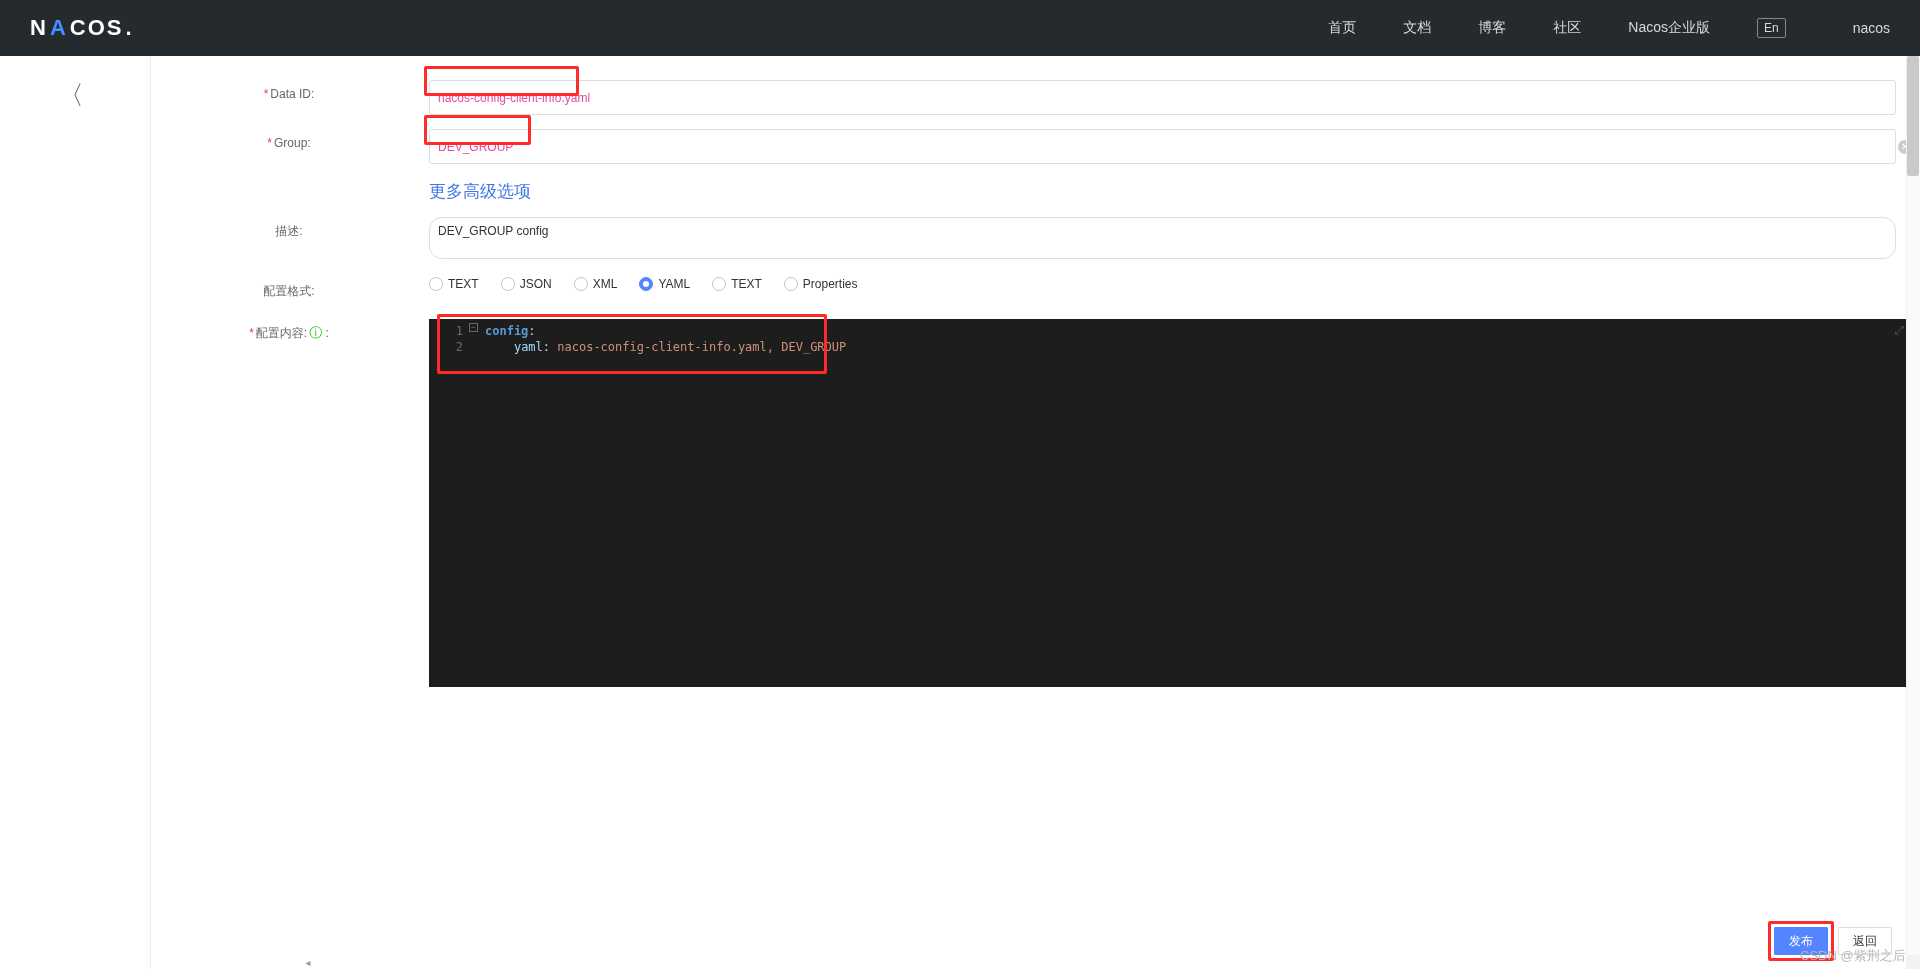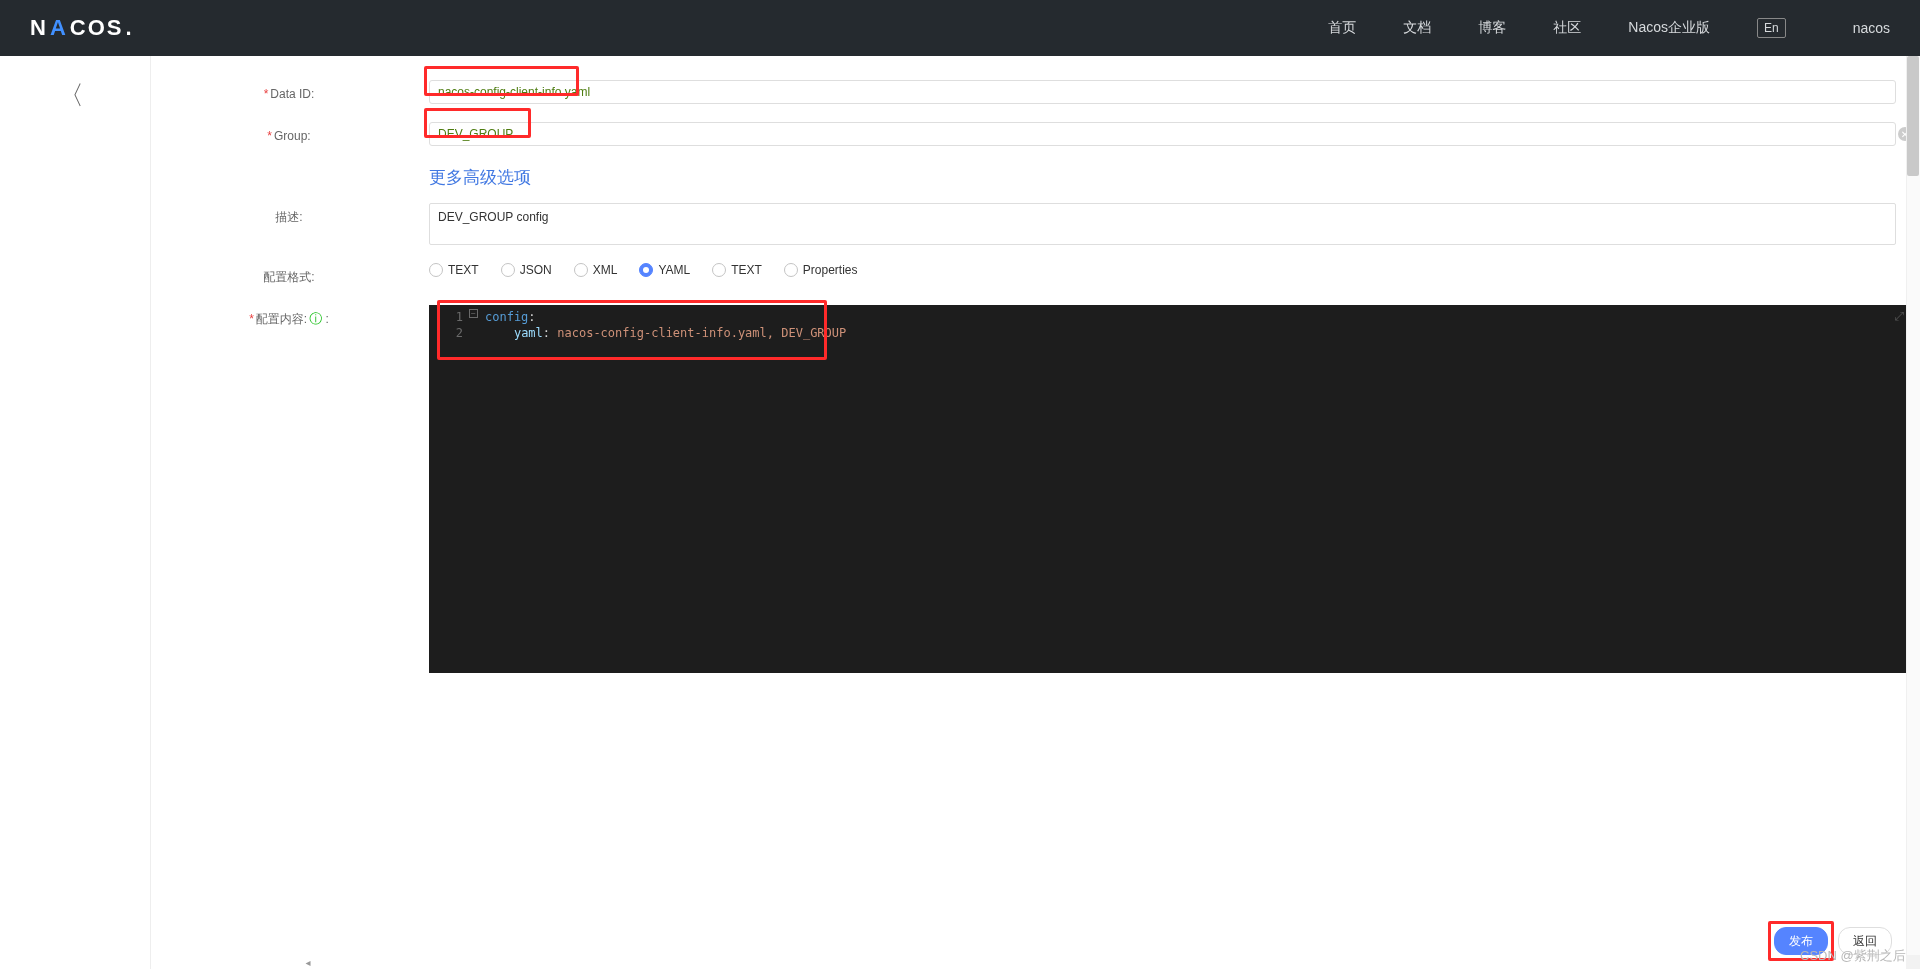--- a/index.html
+++ b/index.html
@@ -26,53 +26,53 @@
   .main-wrap { flex: 1; overflow-y: auto; border-left: 1px solid #eee; position: relative; }
   .main { padding: 24px 0 70px 8px; }
   .page-title { font-size: 28px; font-weight: 500; color: #333; margin: 0 0 28px 8px; }
 
   
   .form-row { display: flex; align-items: flex-start; margin-bottom: 14px; }
   .form-label { width: 270px; text-align: center; padding-right: 10px; font-size: 12px; color: #666; line-height: 28px; flex-shrink: 0; }
   .form-label .req { color: #e83f3f; margin-right: 2px; }
   .form-label .help-icon { color: #1dc11d; font-size: 13px; margin-left: 2px; }
   .form-control { flex: 1; padding-right: 24px; }
-  .input { width: 100%; height: 24px; border: 1px solid #dedede; border-radius: 3px; padding: 0 8px; font-size: 12px; color: #4d7c0f; background: #fff; }
+  .input { width: 100%; height: 35px; border: 1px solid #dedede; border-radius: 3px; padding: 0 8px; font-size: 12px; color: #ec4899; background: #fff; }
   .group-wrap { position: relative; }
   .clear-icon { position: absolute; right: 8px; top: 50%; transform: translateY(-50%); width: 14px; height: 14px; border-radius: 50%; background: #ccc; color: #fff; font-size: 10px; display: flex; align-items: center; justify-content: center; cursor: pointer; }
   .adv-link { color: #4178e2; font-size: 17px; cursor: pointer; margin-top: 4px; display: inline-block; }
-  .textarea { width: 100%; min-height: 40px; border: 1px solid #dedede; border-radius: 2px; padding: 6px 8px; font-size: 12px; color: #333; resize: none; font-family: inherit; }
+  .textarea { width: 100%; min-height: 40px; border: 1px solid #dedede; border-radius: 13px; padding: 6px 8px; font-size: 12px; color: #333; resize: none; font-family: inherit; }
 
   
   .radio-row { display: flex; align-items: center; gap: 22px; }
   .radio-item { display: flex; align-items: center; gap: 5px; font-size: 12px; color: #333; cursor: pointer; }
   .radio-circle { width: 14px; height: 14px; border: 1px solid #c4c4c4; border-radius: 50%; position: relative; background: #fff; }
   .radio-item.checked .radio-circle { border-color: #5584ff; background: #5584ff; }
   .radio-item.checked .radio-circle::after { content: ""; position: absolute; inset: 3px; background:#fff; border-radius:50%; }
 
   
   .editor-row .form-control { padding-right: 6px; }
   .code-editor { background: #1d1d1d; color: #ccc; font-family: Consolas, monospace; font-size: 12px; height: 368px; position: relative; width: 100%; }
   .code-gutter { position: absolute; left: 0; top: 0; bottom: 0; width: 40px; background: #1d1d1d; color: #6a6a6a; text-align: right; padding: 4px 6px 0 0; line-height: 16px; }
   .code-gutter .ln { display: block; height: 16px; }
   .fold-col { position: absolute; left: 40px; top: 0; bottom:0; width: 12px; padding-top:4px; }
   .fold-col .fold { width:9px; height:9px; border:1px solid #6a6a6a; color:#6a6a6a; font-size:8px; line-height:7px; text-align:center; margin-bottom:7px; }
   .code-content { position: absolute; left: 56px; right: 0; top: 0; bottom: 0; padding: 4px 0 0 0; line-height: 16px; white-space: pre; }
-  .tok-key { color: #569cd6; }
+  .tok-key { color: #569cd6; font-weight: bold; }
   .tok-key2 { color: #9cdcfe; }
   .tok-str { color: #ce9178; }
   .tok-punc { color: #d4d4d4; }
   .editor-toolbar-icon { position:absolute; top:4px; right:10px; color:#555; font-size:12px; }
 
   
   .hl { position: absolute; border: 3px solid #ff2a2a; border-radius: 2px; pointer-events: none; }
 
   
   .footer-btns { position: absolute; right: 28px; bottom: 14px; display: flex; gap: 10px; }
-  .btn { height: 28px; padding: 0 14px; font-size: 12px; border-radius: 12px; cursor: pointer; border: 1px solid #dedede; background: #fff; color: #333; }
+  .btn { height: 28px; padding: 0 14px; font-size: 12px; border-radius: 1px; cursor: pointer; border: 1px solid #dedede; background: #fff; color: #333; }
   .btn.primary { background: #5584ff; border-color: #5584ff; color: #fff; }
 
   
   .watermark { position: absolute; right: 10px; bottom: 4px; font-size: 13px; color: #b8b8b8; letter-spacing: 0; pointer-events: none; }
 
   
   .scroll-strip { position:absolute; right:0; top:56px; bottom:0; width:14px; background:#fafafa; border-left:1px solid #f0f0f0; }
   .scroll-thumb { position:absolute; right:1px; top:0; width:12px; height:120px; background:#c9c9c9; border-radius:2px; }
   .scroll-corner { position:absolute; right:0; bottom:0; width:14px; height:14px; background:#f2f2f2; }
   .scroll-left-arrow { position:absolute; left:150px; bottom:0; width:14px; height:14px; color:#999; font-size:10px; display:flex; align-items:center; justify-content:center;}

